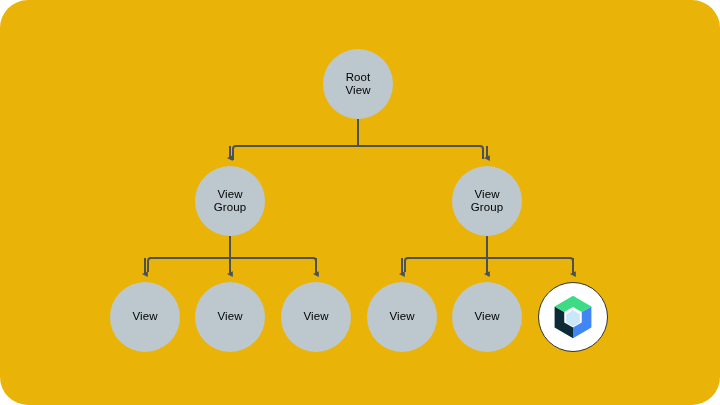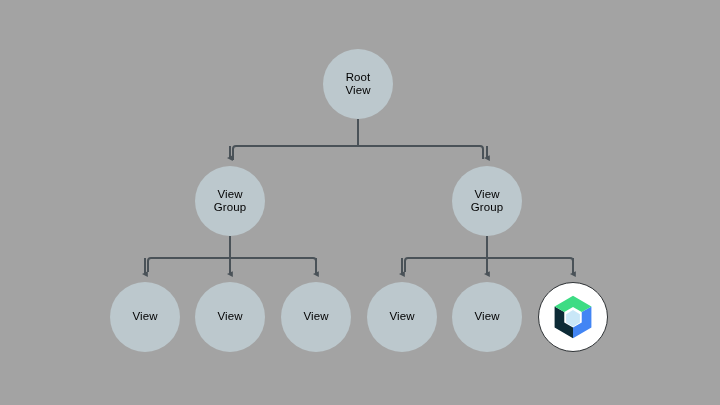--- a/index.html
+++ b/index.html
@@ -11,21 +11,22 @@
   body {
     width: 720px;
     height: 405px;
     font-family: "Liberation Sans", sans-serif;
     overflow: hidden;
   }
   #diagram-root {
     position: relative;
     width: 720px;
     height: 405px;
-    background: #a3a3a3;
+    background: #eab308;
+    border-radius: 28px;
   }
   #edges-layer {
     position: absolute;
     left: 0;
     top: 0;
     width: 720px;
     height: 405px;
   }
   .node {
     position: absolute;

